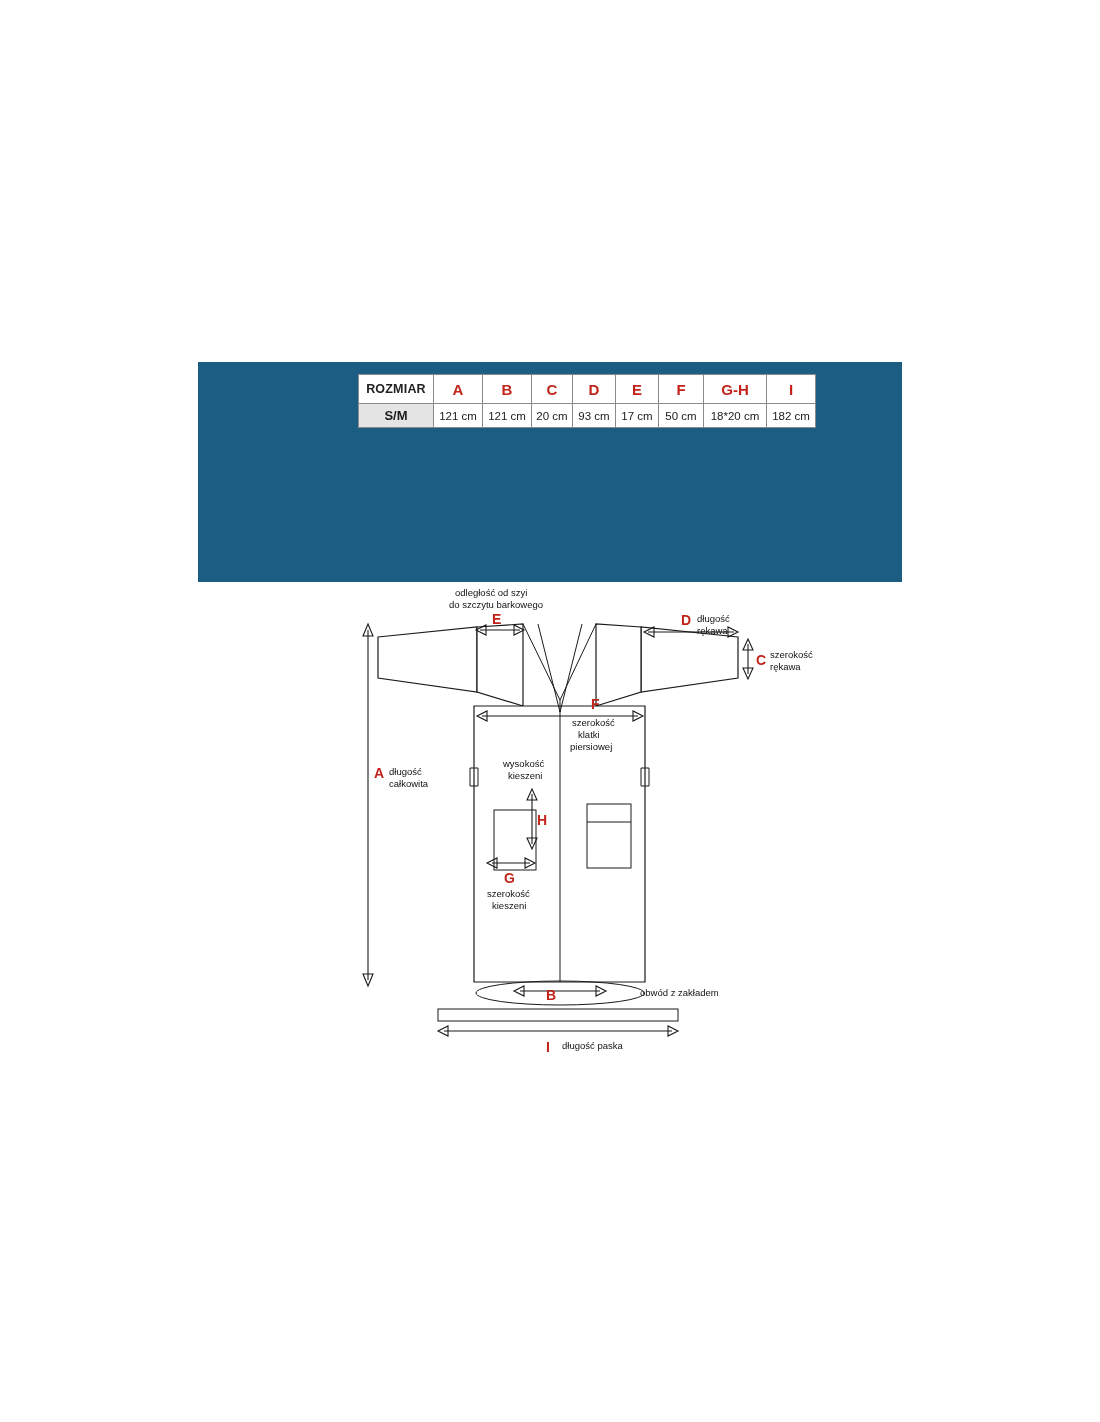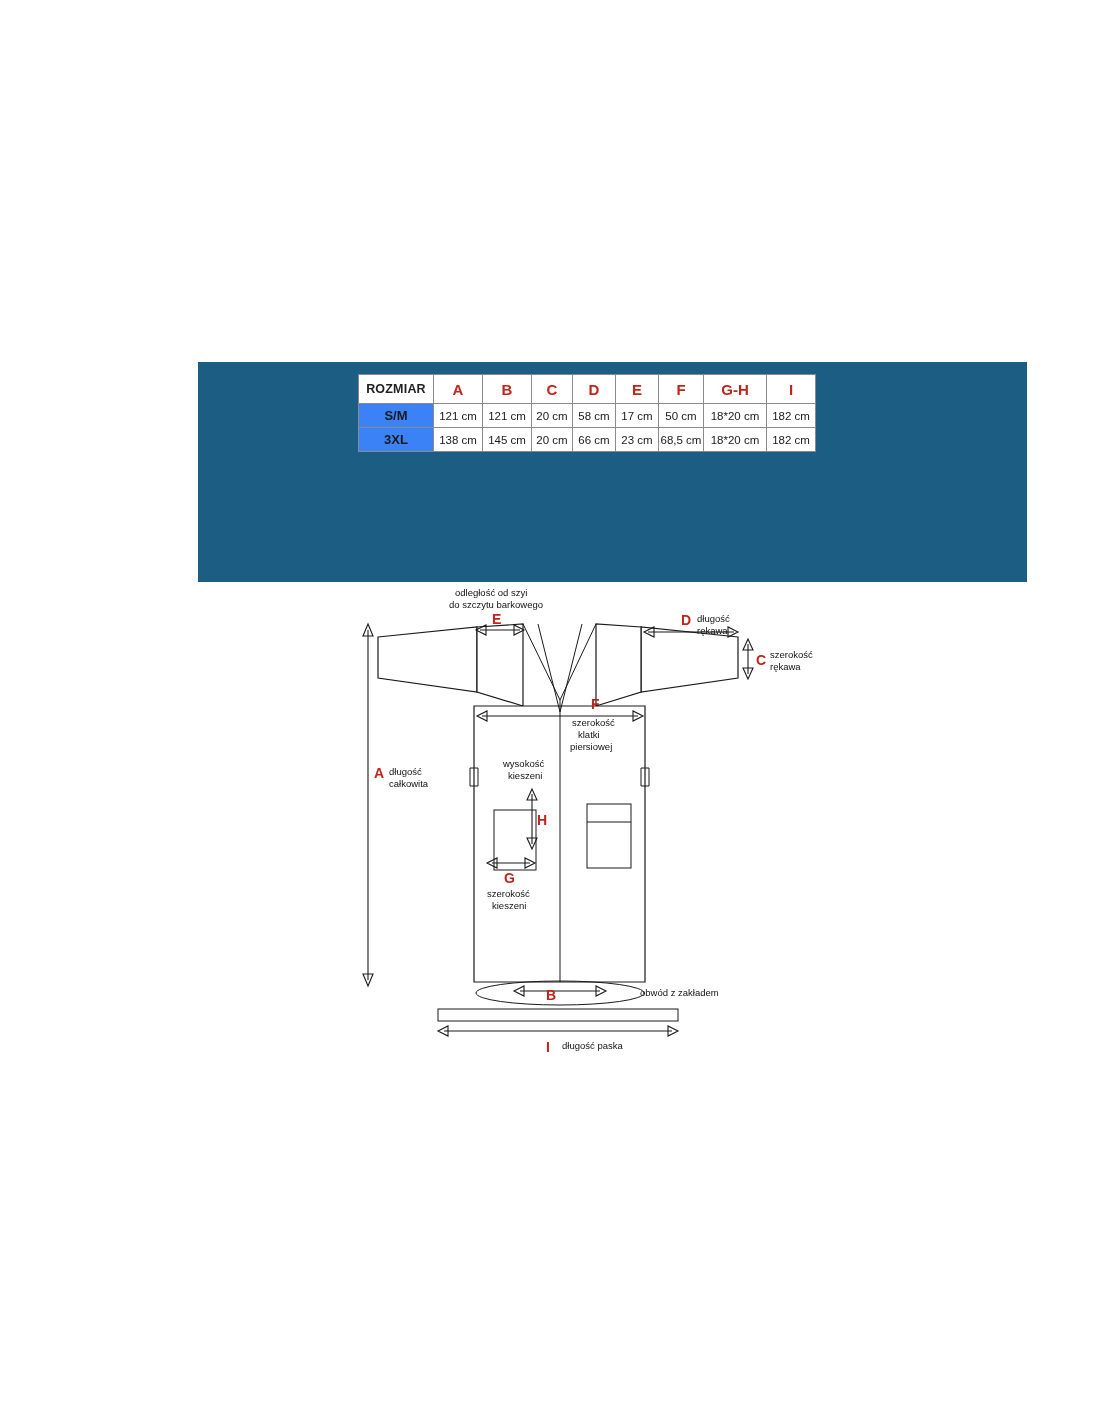--- a/index.html
+++ b/index.html
@@ -13,24 +13,23 @@
     position: relative;
     font-family: "Liberation Sans", sans-serif;
     overflow: hidden;
   }
 
   
   #table-band {
     position: absolute;
     left: 198px;
     top: 362px;
-    width: 805px;
+    width: 704px;
     height: 220px;
     background: #1c5d83;
-    padding-left: 24px;
   }
   #size-table {
     position: absolute;
     left: 160px;
     top: 12px;
     border-collapse: collapse;
     background: #ffffff;
     font-size: 11.5px;
     color: #1a1a1a;
   }
@@ -49,21 +48,21 @@
     font-size: 15px;
     height: 28px;
   }
   #size-table thead th.hdr-label {
     font-size: 12.5px;
     color: #222;
     font-weight: bold;
     letter-spacing: .2px;
   }
   #size-table tbody td.size-name {
-    background: #3b82f6;
+    background: #e5e5e5;
     font-weight: bold;
     font-size: 13px;
     color: #1a1a1a;
   }
   
   .c-label { width: 74px; }
   .c-a { width: 48px; }
   .c-b { width: 48px; }
   .c-c { width: 40px; }
   .c-d { width: 42px; }
@@ -126,34 +125,23 @@
         <th class="c-gh">G-H</th>
         <th class="c-i">I</th>
       </tr>
     </thead>
     <tbody>
       <tr>
         <td class="size-name">S/M</td>
         <td>121 cm</td>
         <td>121 cm</td>
         <td>20 cm</td>
-        <td>58 cm</td>
+        <td>93 cm</td>
         <td>17 cm</td>
         <td>50 cm</td>
-        <td>18*20 cm</td>
-        <td>182 cm</td>
-      </tr>
-      <tr>
-        <td class="size-name">3XL</td>
-        <td>138 cm</td>
-        <td>145 cm</td>
-        <td>20 cm</td>
-        <td>66 cm</td>
-        <td>23 cm</td>
-        <td>68,5 cm</td>
         <td>18*20 cm</td>
         <td>182 cm</td>
       </tr>
     </tbody>
   </table>
 </div>
 
 <div id="diagram">
 <svg width="1100" height="500" viewBox="0 0 1100 500" xmlns="http://www.w3.org/2000/svg">
 

